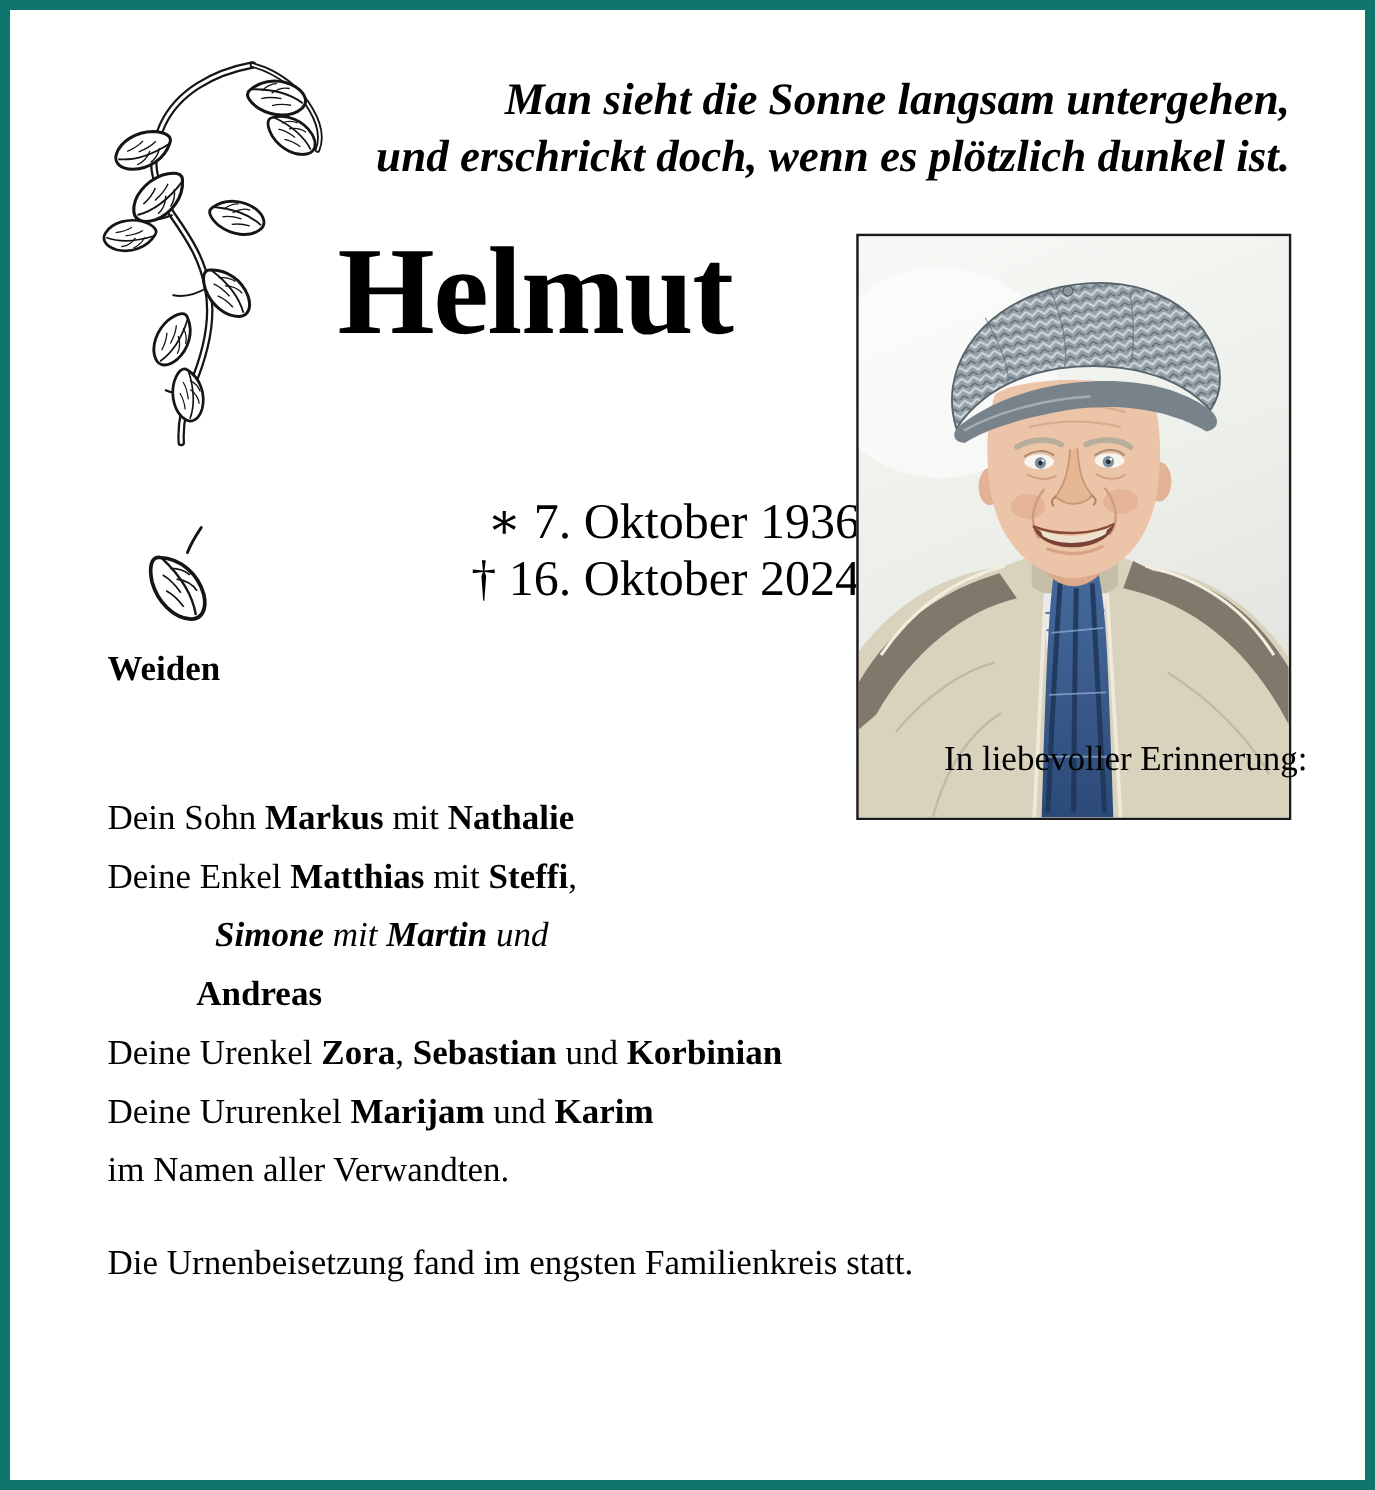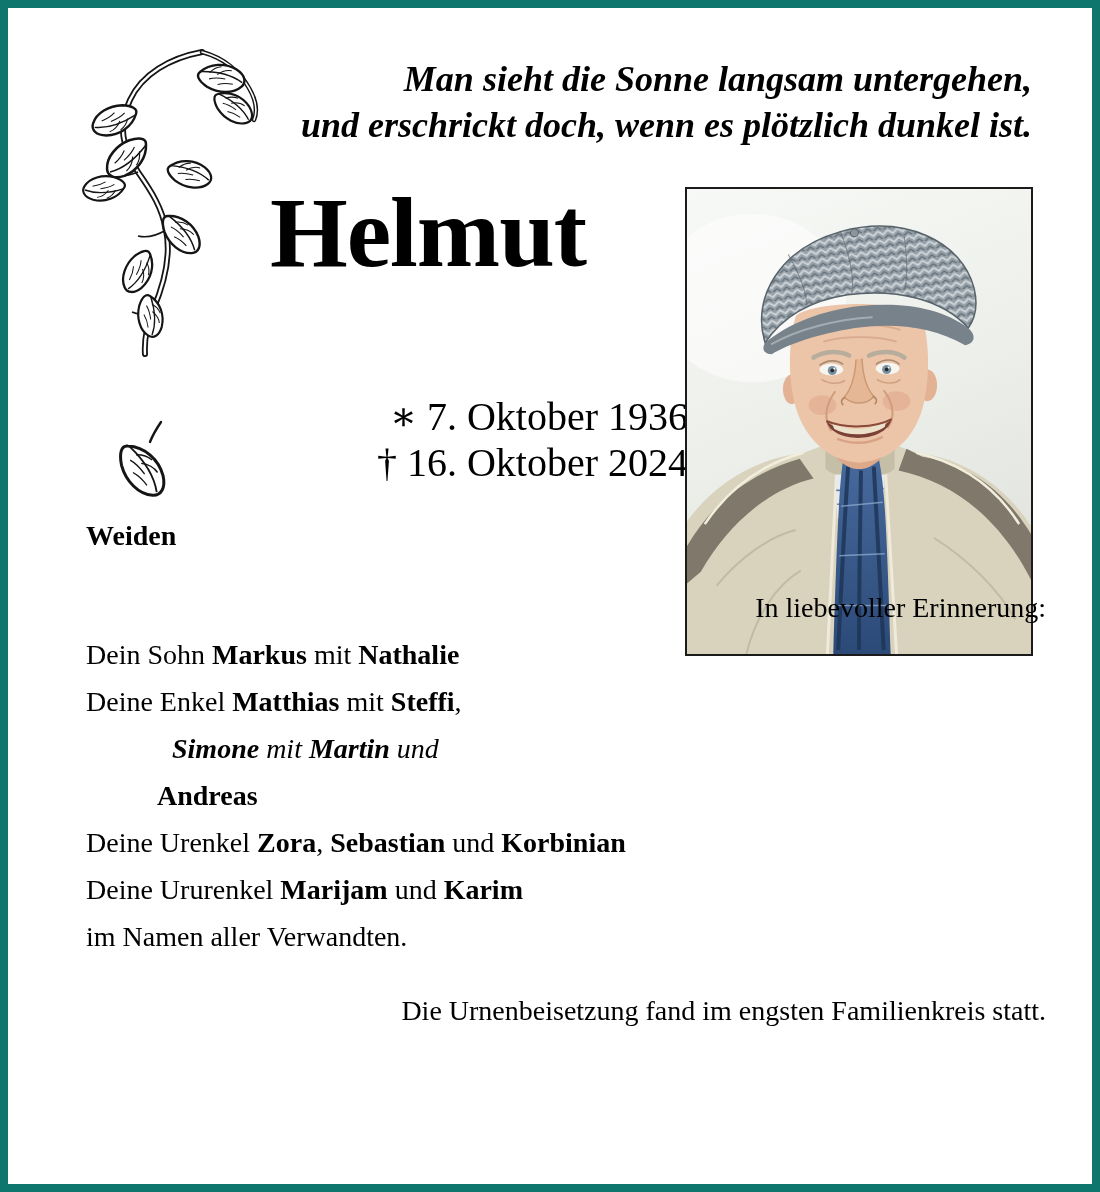--- a/index.html
+++ b/index.html
@@ -41,21 +41,21 @@
   .photo-frame svg{display:block;width:100%;height:100%;}
   .leftcol{
     position:absolute;left:78px;top:504px;width:960px;
     font-size:28px;line-height:47px;
   }
   .place{font-weight:700;}
   .intro{margin-top:25px;text-align:right;}
   .fline b{font-weight:700;}
   .ind1{margin-left:86px;font-style:italic;}
   .ind2{margin-left:71px;}
-  .note{margin-top:27px;text-align:right;}
+  .note{margin-top:27px;}
 </style>
 </head>
 <body>
 
 <div class="card">
 
   <div class="quote">
     <div>Man sieht die Sonne langsam untergehen,</div>
     <div>und erschrickt doch, wenn es plötzlich dunkel ist.</div>
   </div>

